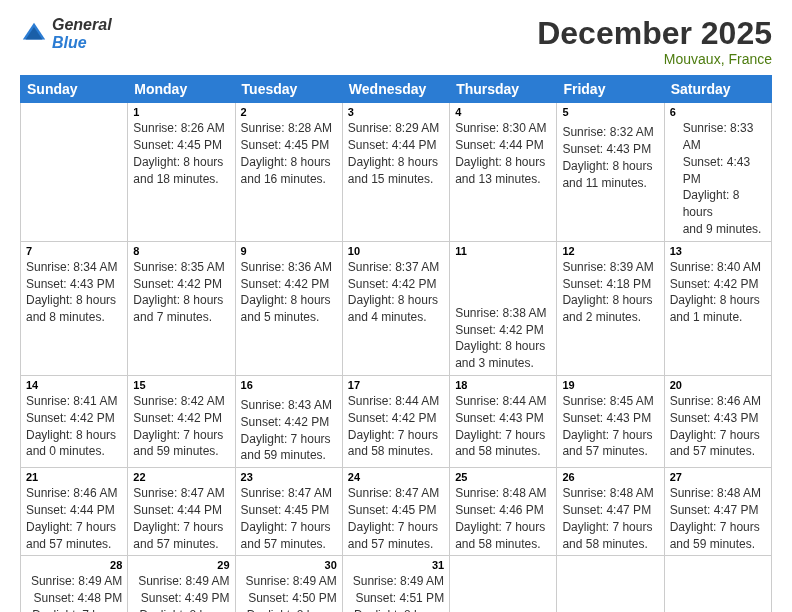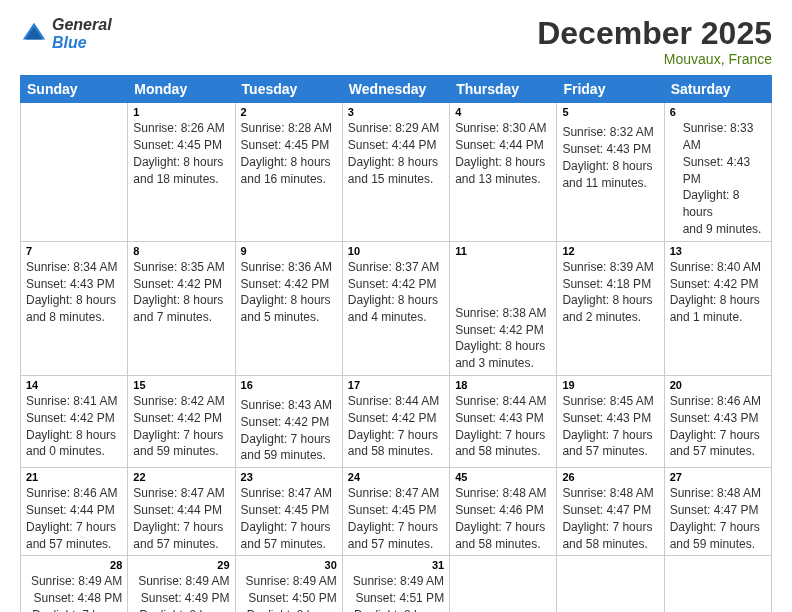--- a/index.html
+++ b/index.html
@@ -306,21 +306,21 @@
 and 57 minutes.</div>
           </td>
           <td>
             <span class="day-num">24</span>
             <div class="day-info" style="white-space: pre-line;">Sunrise: 8:47 AM
 Sunset: 4:45 PM
 Daylight: 7 hours
 and 57 minutes.</div>
           </td>
           <td>
-            <span class="day-num">45</span>
+            <span class="day-num">25</span>
             <div class="day-info" style="white-space: pre-line;">Sunrise: 8:48 AM
 Sunset: 4:46 PM
 Daylight: 7 hours
 and 58 minutes.</div>
           </td>
           <td>
             <span class="day-num">26</span>
             <div class="day-info" style="white-space: pre-line;">Sunrise: 8:48 AM
 Sunset: 4:47 PM
 Daylight: 7 hours

